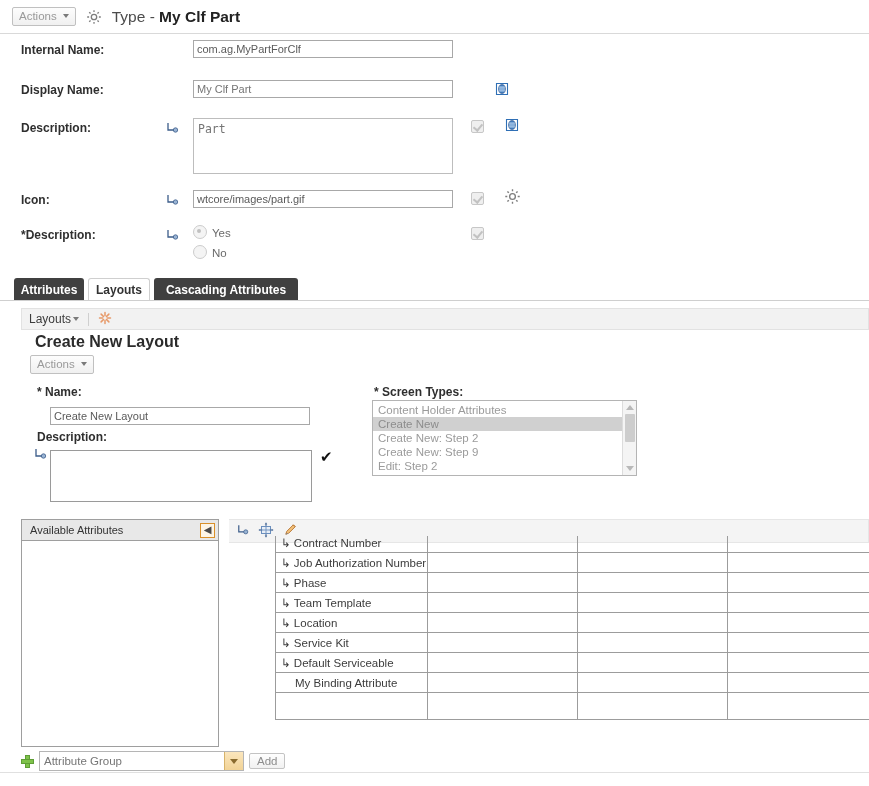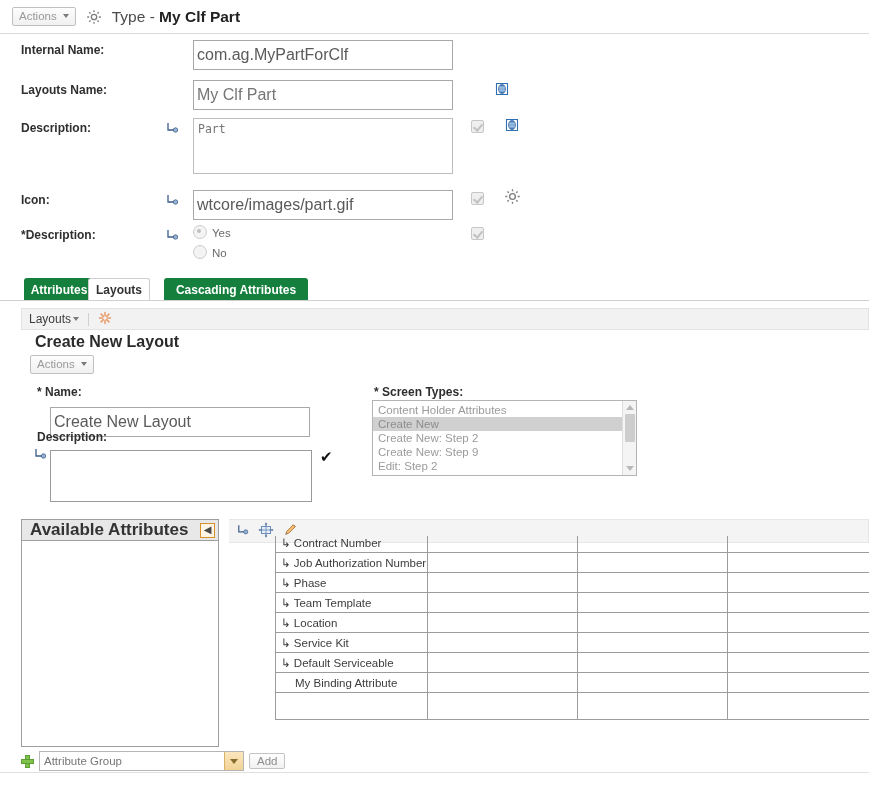--- a/index.html
+++ b/index.html
@@ -46,22 +46,22 @@
   .frow{position:relative;display:flex;align-items:flex-start;}
   .flabel{
     width:165px; padding-left:21px; box-sizing:border-box;
     font-weight:bold; font-size:12px; color:#2f2f2f;
     padding-top:3px;
   }
   .flabel .req{color:#2f2f2f;}
   .finherit{width:28px;padding-top:4px;}
   .txtfield{
     border:1px solid #a8a8a8; background:#fff;
-    height:30px; box-sizing:border-box;
-    font-size:16px; color:#5a5a5a;
+    height:18px; box-sizing:border-box;
+    font-size:11px; color:#5a5a5a;
     padding:1px 3px; line-height:14px;
     font-family:"Liberation Sans", sans-serif;
   }
   .txtfield.ph{color:#b3b3b3;}
   .txtarea{
     border:1px solid #bdbdbd;background:#fff;
     box-sizing:border-box;font-size:11.5px;color:#b3b3b3;
     padding:3px 4px;line-height:14px;
   }
   .chk-dis{
@@ -87,21 +87,21 @@
   
   .tabstrip{
     position:absolute;left:0;top:278px;width:869px;height:23px;
   }
   .tab{
     position:absolute;top:0;height:23px;box-sizing:border-box;
     display:flex;align-items:center;justify-content:center;
     font-size:12px;font-weight:bold;
     border-radius:3px 3px 0 0;
   }
-  .tab.green{background:#15803d;color:#ffffff;margin-left:10px;}
+  .tab.green{background:#404040;color:#ffffff;}
   .tab.active{background:#ffffff;color:#333333;border:1px solid #cfcfcf;border-bottom:none;}
   .tabline{
     position:absolute;left:0;top:300px;width:869px;height:1px;background:#cfcfcf;
   }
 
   
   .subbar{
     position:absolute;left:21px;top:308px;width:848px;height:22px;
     background:#f2f2f2;border:1px solid #e2e2e2;box-sizing:border-box;
     display:flex;align-items:center;
@@ -147,21 +147,21 @@
   
   .avail-panel{
     position:absolute;left:21px;top:519px;width:198px;height:228px;
     border:1px solid #9e9e9e;background:#ffffff;box-sizing:border-box;
   }
   .avail-head{
     height:21px;background:#e8e8e8;border-bottom:1px solid #9e9e9e;
     display:flex;align-items:center;justify-content:space-between;
     padding:0 3px 0 8px;box-sizing:border-box;
   }
-  .avail-head .t{font-size:17px;font-weight:bold;color:#333333;}
+  .avail-head .t{font-size:11px;font-weight:normal;color:#333333;}
   .collapse-btn{
     width:15px;height:15px;box-sizing:border-box;
     border:1px solid #d9902a;background:#fdf5e6;
     display:flex;align-items:center;justify-content:center;
     font-size:10px;color:#4a4a4a;line-height:1;
   }
 
   
   .tbl-toolbar{
     position:absolute;left:229px;top:519px;width:640px;height:24px;
@@ -249,21 +249,21 @@
   </span>
 </div>
 
 <div class="frow" style="position:absolute;left:0;top:40px;">
   <div class="flabel">Internal Name:</div>
   <div class="finherit"></div>
   <input class="txtfield" style="width: 260px;" value="com.ag.MyPartForClf">
 </div>
 
 <div class="frow" style="position:absolute;left:0;top:80px;">
-  <div class="flabel">Layouts Name:</div>
+  <div class="flabel">Display Name:</div>
   <div class="finherit"></div>
   <input class="txtfield ph" style="width: 260px;" placeholder="My Clf Part">
   <span style="width:41px;"></span>
   <span style="margin-top:1px;">
     <svg width="16" height="16" viewBox="0 0 16 16">
       <path d="M2.5 2.5h11v11h-11z" fill="#ffffff" stroke="#2f6fb5" stroke-width="1.1"></path>
       <ellipse cx="8" cy="8" rx="3.3" ry="4.3" fill="#4a86c8" stroke="#1f4f8f" stroke-width="0.9"></ellipse>
       <path d="M4.7 6.1h6.6M4.7 8h6.6M4.7 9.9h6.6" stroke="#eaf2fb" stroke-width="0.8"></path>
     </svg>
   </span>

